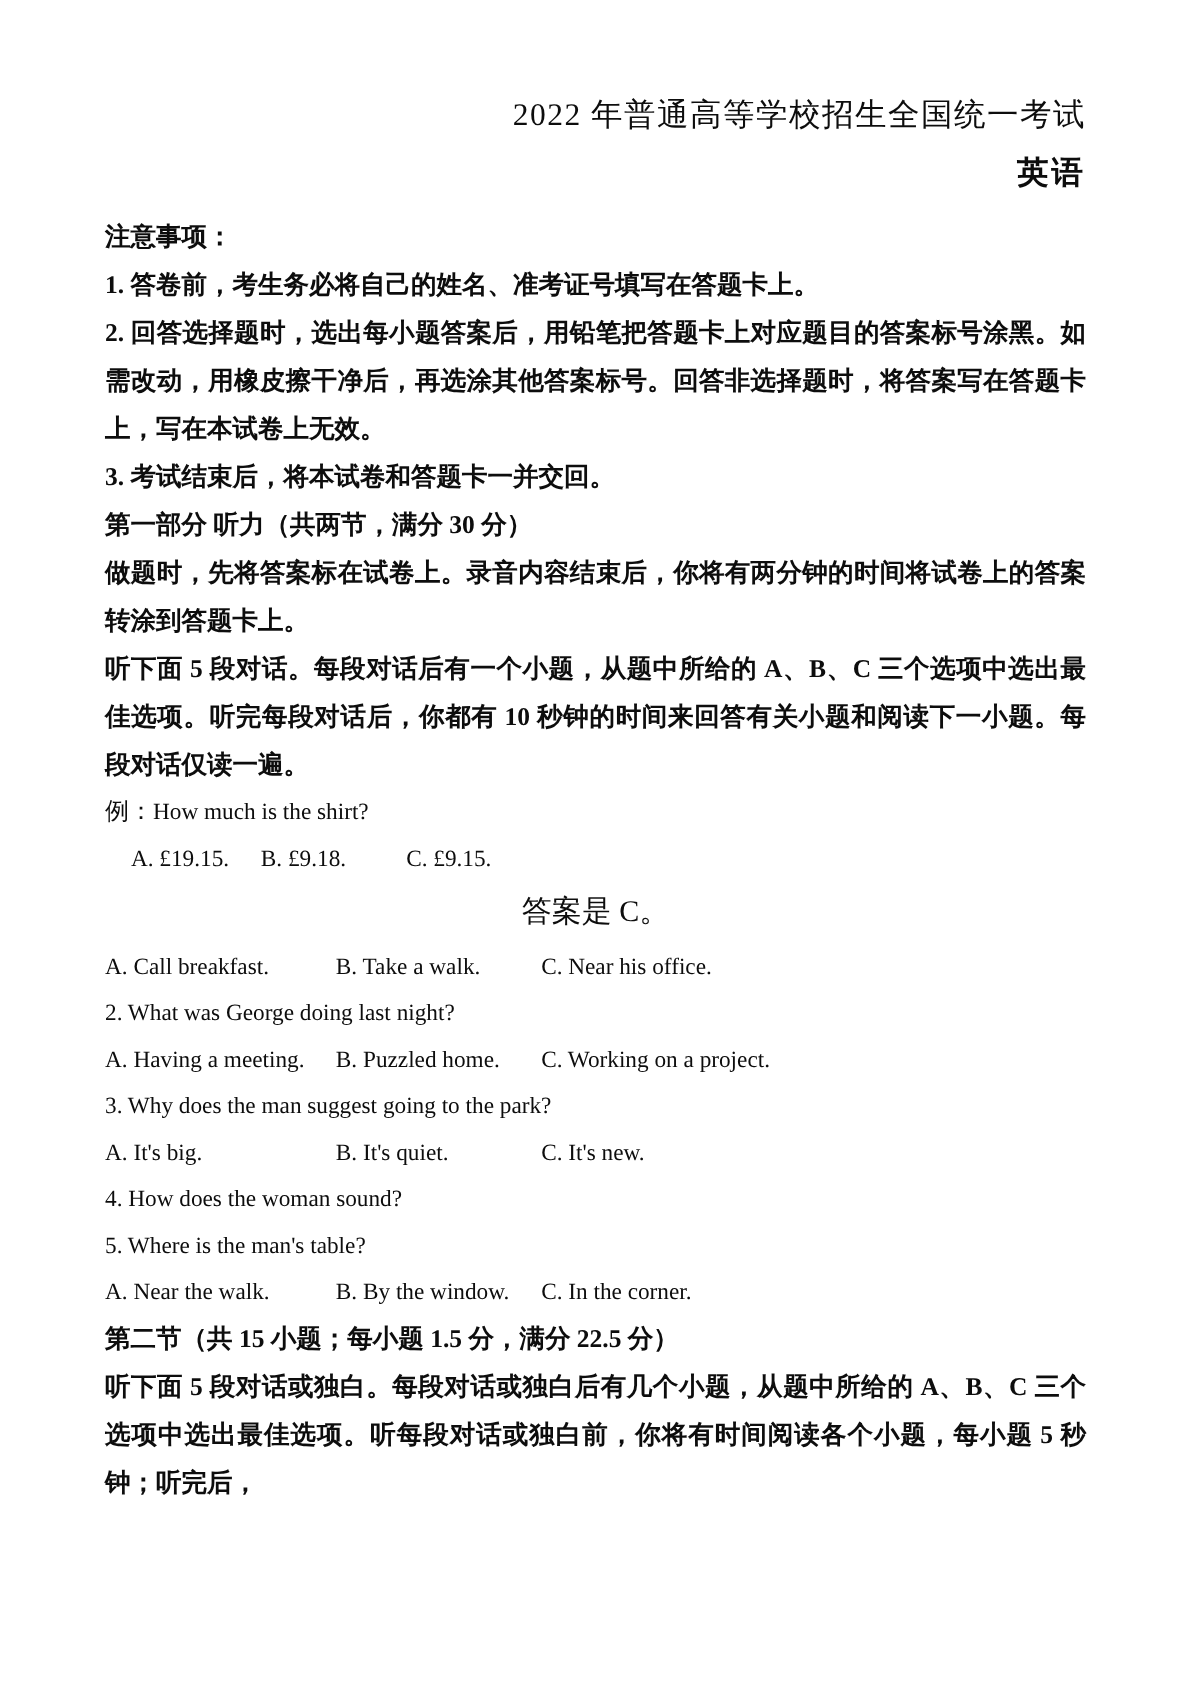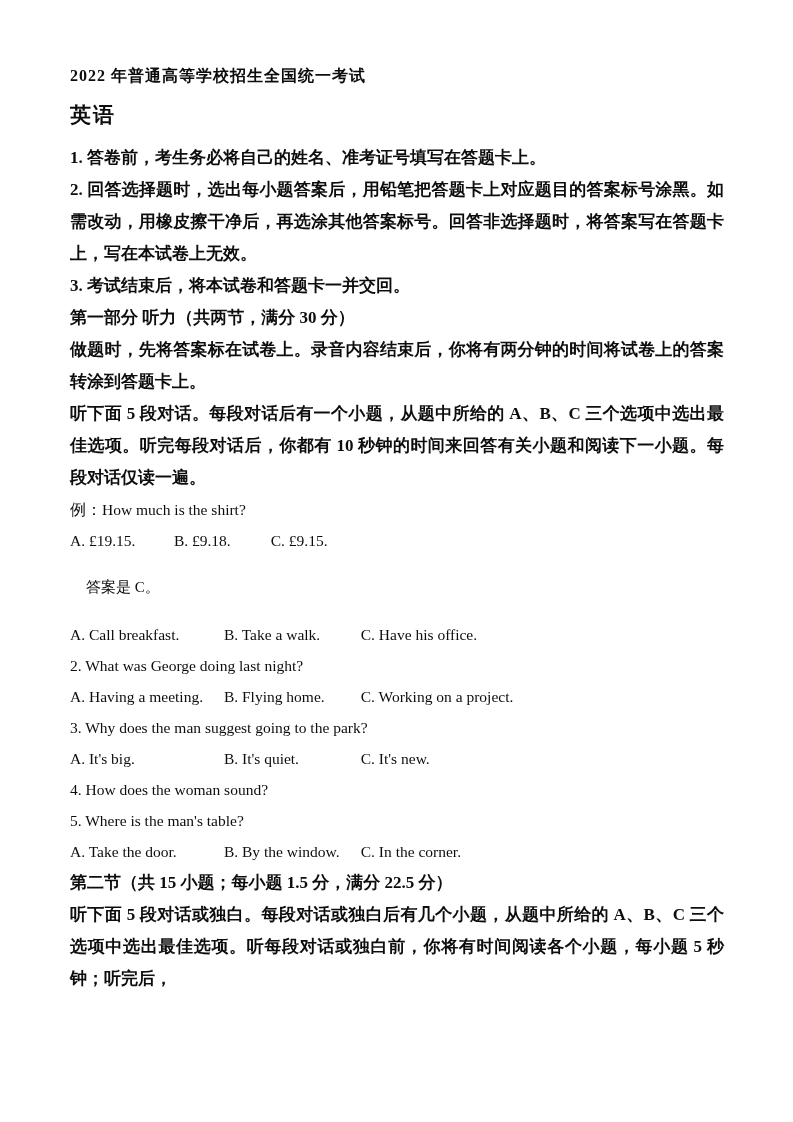--- a/index.html
+++ b/index.html
@@ -8,31 +8,31 @@
     width: 793px;
     min-height: 1122px;
     box-sizing: border-box;
     margin: 0 auto;
     padding: 56px 69px 40px 70px;
     background: #ffffff;
     color: #0d0d0d;
     font-family: "Liberation Serif", "DejaVu Serif", serif;
   }
   .doc-title {
-    font-size: 16px;
-    font-weight: 700;
-    text-align: left;
+    font-size: 21px;
+    font-weight: 400;
+    text-align: right;
     margin: 0;
     line-height: 40px;
     letter-spacing: 1px;
   }
   .doc-subtitle {
     font-size: 21px;
     font-weight: 700;
-    text-align: left;
+    text-align: right;
     margin: 0 0 8px 0;
     line-height: 38px;
     letter-spacing: 2px;
   }
   .zh {
     font-size: 17px;
     font-weight: 700;
     line-height: 32px;
     text-align: justify;
     margin: 0;
@@ -40,77 +40,78 @@
   .zh-head { text-align: left; }
   .en-line {
     font-size: 15.5px;
     font-weight: 400;
     line-height: 31px;
     margin: 0;
     white-space: nowrap;
     font-family: Liberation Serif, serif;
   }
   .ex-label { font-size: 16px; font-weight: 400; }
-  .ans-note { font-size: 15px; font-weight: 400; line-height: 31px; margin: 16px; }
+  .ans-note { font-size: 20px; font-weight: 400; line-height: 31px; margin: 5px; text-align: center; }
   .cell { display: inline-block; }
   .qa { min-width: 150px; }
   .qb { min-width: 133px; }
-  .ex-a { min-width: 100px; }
+  .ex-a { min-width: 100px; text-align: center; }
   .ex-b { min-width: 93px; }
 </style>
 </head>
 <body>
 
 <div class="page">
 
   <h1 class="doc-title">2022 年普通高等学校招生全国统一考试</h1>
   <h2 class="doc-subtitle">英语</h2>
 
+  <p class="zh zh-head">注意事项：</p>
   <p class="zh">1. 答卷前，考生务必将自己的姓名、准考证号填写在答题卡上。</p>
   <p class="zh">2. 回答选择题时，选出每小题答案后，用铅笔把答题卡上对应题目的答案标号涂黑。如需改动，用橡皮擦干净后，再选涂其他答案标号。回答非选择题时，将答案写在答题卡上，写在本试卷上无效。</p>
   <p class="zh">3. 考试结束后，将本试卷和答题卡一并交回。</p>
 
   <p class="zh zh-head">第一部分 听力（共两节，满分 30 分）</p>
   <p class="zh">做题时，先将答案标在试卷上。录音内容结束后，你将有两分钟的时间将试卷上的答案转涂到答题卡上。</p>
 
   <p class="zh">听下面 5 段对话。每段对话后有一个小题，从题中所给的 A、B、C 三个选项中选出最佳选项。听完每段对话后，你都有 10 秒钟的时间来回答有关小题和阅读下一小题。每段对话仅读一遍。</p>
 
   <p class="en-line"><span class="ex-label">例：</span><span>How much is the shirt?</span></p>
   <p class="en-line">
     <span class="cell ex-a">A. £19.15.</span>
     <span class="cell ex-b">B. £9.18.</span>
     <span class="cell">C. £9.15.</span>
   </p>
   <p class="ans-note">答案是 C。</p>
 
   <p class="en-line">
     <span class="cell qa">A. Call breakfast.</span>
     <span class="cell qb">B. Take a walk.</span>
-    <span class="cell">C. Have his office.</span>
+    <span class="cell">C. Near his office.</span>
   </p>
 
   <p class="en-line">2. What was George doing last night?</p>
   <p class="en-line">
     <span class="cell qa">A. Having a meeting.</span>
-    <span class="cell qb">B. Flying home.</span>
+    <span class="cell qb">B. Puzzled home.</span>
     <span class="cell">C. Working on a project.</span>
   </p>
 
   <p class="en-line">3. Why does the man suggest going to the park?</p>
   <p class="en-line">
     <span class="cell qa">A. It's big.</span>
     <span class="cell qb">B. It's quiet.</span>
     <span class="cell">C. It's new.</span>
   </p>
 
   <p class="en-line">4. How does the woman sound?</p>
 
   <p class="en-line">5. Where is the man's table?</p>
   <p class="en-line">
-    <span class="cell qa">A. Take the door.</span>
+    <span class="cell qa">A. Near the walk.</span>
     <span class="cell qb">B. By the window.</span>
     <span class="cell">C. In the corner.</span>
   </p>
 
   <p class="zh zh-head">第二节（共 15 小题；每小题 1.5 分，满分 22.5 分）</p>
   <p class="zh">听下面 5 段对话或独白。每段对话或独白后有几个小题，从题中所给的 A、B、C 三个选项中选出最佳选项。听每段对话或独白前，你将有时间阅读各个小题，每小题 5 秒钟；听完后，</p>
 
 </div>
 
 </body></html>

